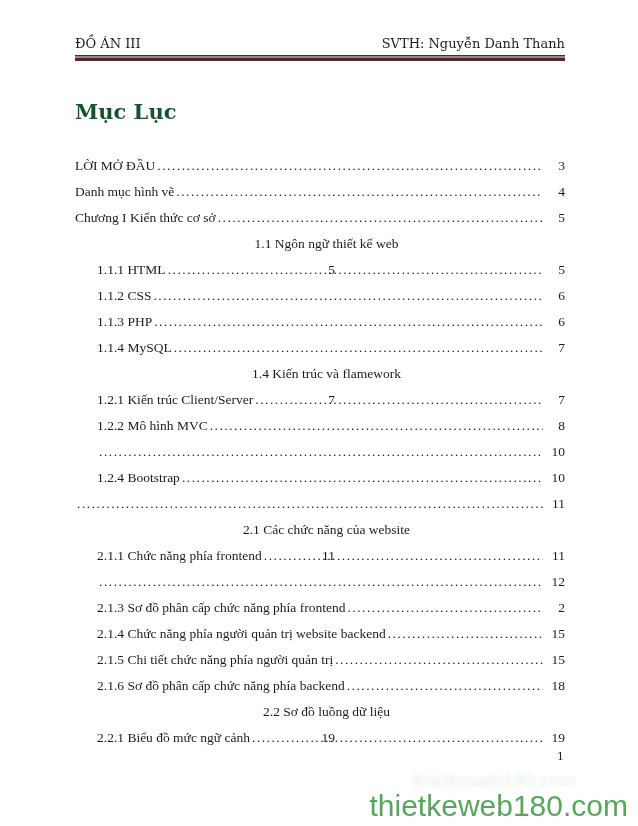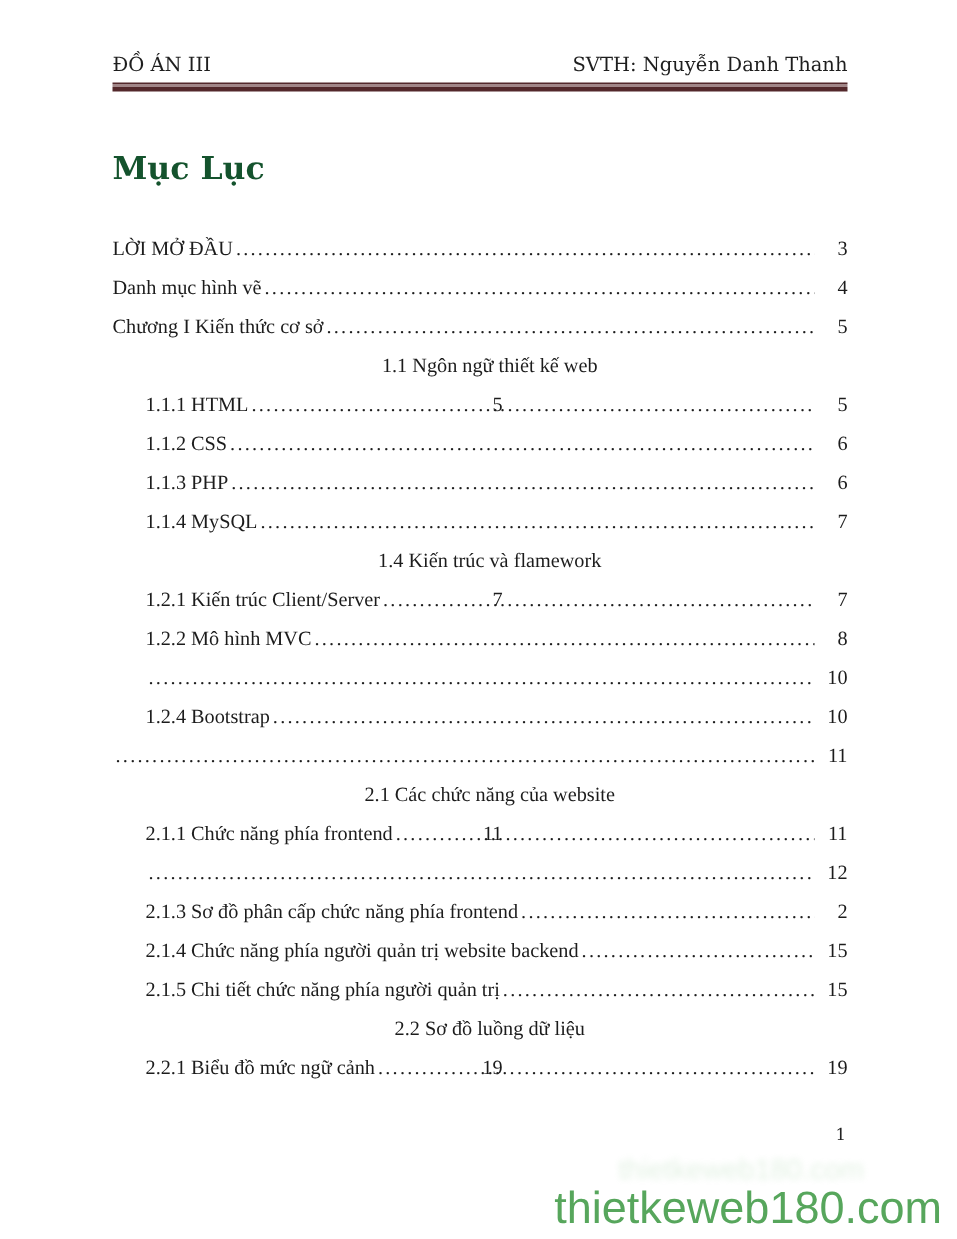--- a/index.html
+++ b/index.html
@@ -219,20 +219,25 @@
       <div class="toc-row lvl2">
         <span class="toc-label">2.1.4 Chức năng phía người quản trị website backend</span>
         <span class="dots"></span>
         <span class="toc-page">15</span>
       </div>
       <div class="toc-row lvl2">
         <span class="toc-label">2.1.5 Chi tiết chức năng phía người quản trị</span>
         <span class="dots"></span>
         <span class="toc-page">15</span>
       </div>
+      <div class="toc-row lvl2">
+        <span class="toc-label">2.1.6 Sơ đồ phân cấp chức năng phía backend</span>
+        <span class="dots"></span>
+        <span class="toc-page">18</span>
+      </div>
       <div class="toc-row lvl1">
         <span class="toc-label">2.2 Sơ đồ luồng dữ liệu</span>
         <span class="dots"></span>
         <span class="toc-page">19</span>
       </div>
       <div class="toc-row lvl2">
         <span class="toc-label">2.2.1 Biểu đồ mức ngữ cảnh</span>
         <span class="dots"></span>
         <span class="toc-page">19</span>
       </div>

